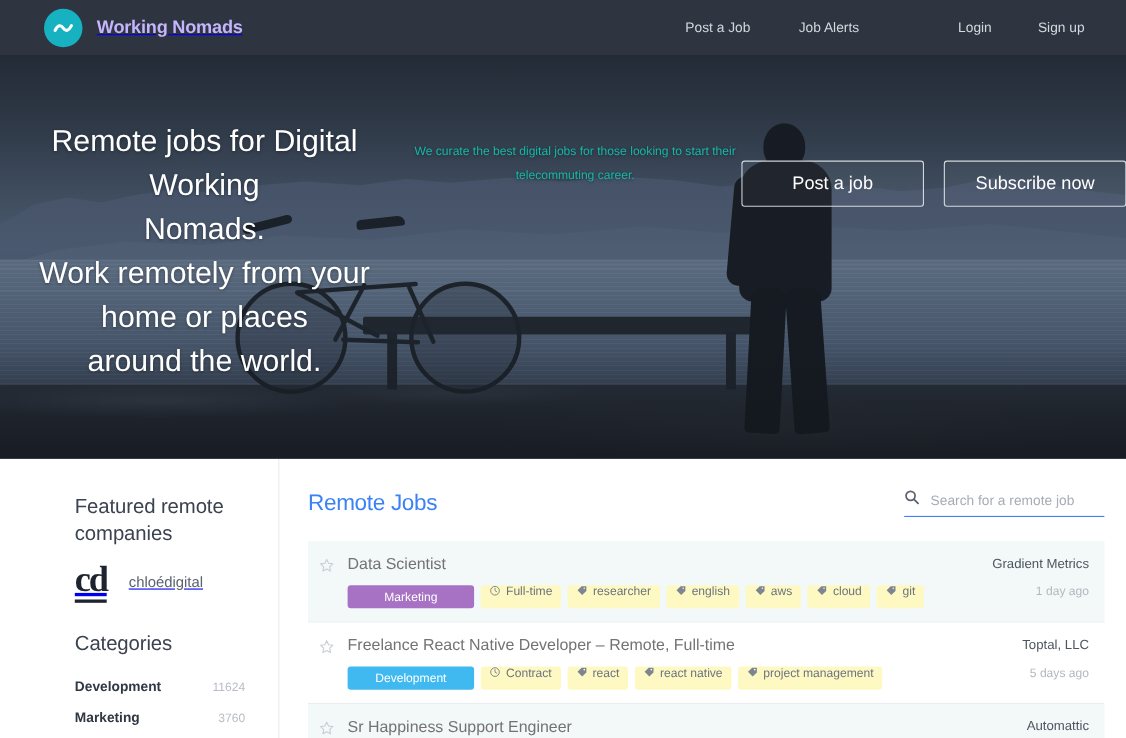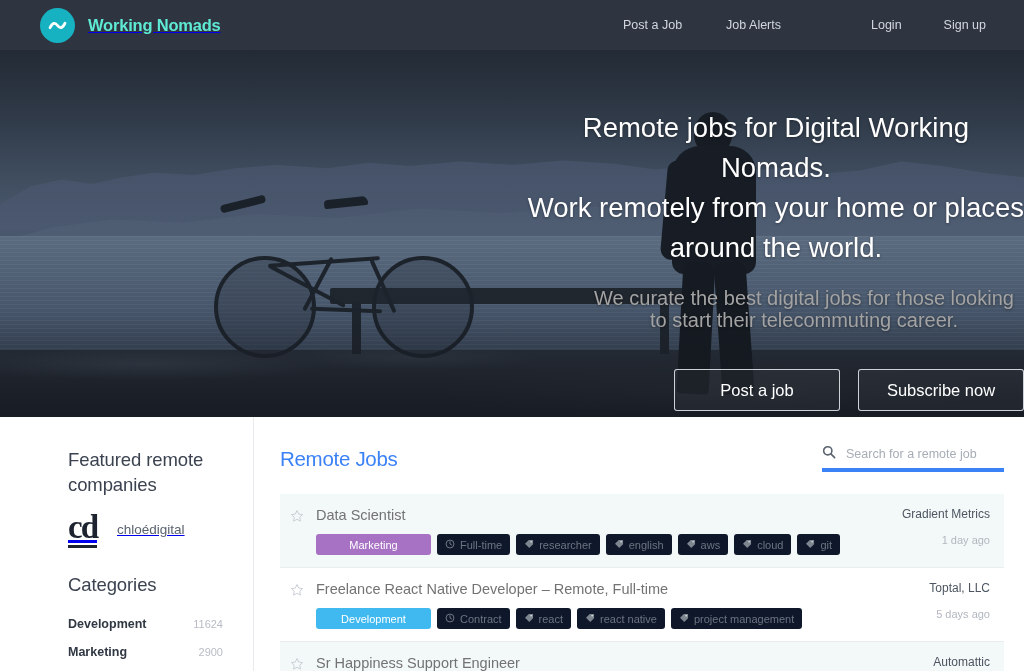--- a/index.html
+++ b/index.html
@@ -21,21 +21,21 @@
     z-index: 10;
   }
   .brand { display: flex; align-items: center; gap: 13px; }
   .logo-circle {
     width: 35px; height: 35px; border-radius: 50%;
     background: #17b2c1;
     display: flex; align-items: center; justify-content: center;
   }
   .logo-circle svg { display: block; }
   .brand-name {
-    color: #5eead4; font-size: 16.5px; font-weight: bold;
+    color: #c4b5fd; font-size: 16.5px; font-weight: bold;
     letter-spacing: -0.2px;
   }
   .nav { margin-left: auto; display: flex; align-items: center; }
   .nav a {
     color: #d3d7de; font-size: 12.5px; text-decoration: none;
     padding: 6px 0; white-space: nowrap;
   }
   .nav .nav-primary { margin-right: 44px; }
   .nav .nav-auth-first { margin-right: 42px; }
   .nav-gap { width: 46px; }
@@ -147,31 +147,31 @@
   .p-legL { left: 20px; border-radius: 10px 10px 4px 4px; transform: rotate(3deg); }
   .p-legR { left: 58px; border-radius: 10px 10px 4px 4px; transform: rotate(-4deg); }
   .hero-vignette {
     position: absolute; inset: 0;
     background:
       linear-gradient(180deg, rgba(24,30,38,.42) 0%, rgba(30,38,48,.10) 28%,
                       rgba(25,31,40,.18) 70%, rgba(18,22,29,.55) 100%);
   }
   .hero-content {
     position: relative; z-index: 3;
-    display: flex; flex-direction: column; align-items: flex-end;
+    display: flex; flex-direction: row; align-items: flex-start;
     padding-top: 58px;
   }
   .hero-title {
     color: #ffffff; font-size: 27.5px; line-height: 40px; text-align: center;
     font-weight: normal; max-width: 560px;
     text-shadow: 0 1px 3px rgba(0,0,0,.35);
   }
   .hero-sub {
     margin-top: 19px;
-    color: #a3a3a3; font-size: 20px; line-height: 22px; text-align: center;
+    color: #14b8a6; font-size: 11px; line-height: 22px; text-align: center;
     max-width: 440px; text-shadow: 0 1px 3px rgba(0,0,0,.4);
   }
   .hero-buttons { margin-top: 38px; display: flex; gap: 18px; }
   .hero-btn {
     min-width: 166px; height: 42px; padding: 0 24px;
     display: flex; align-items: center; justify-content: center;
     border: 1px solid rgba(236,240,244,.85); border-radius: 3px;
     color: #ffffff; font-size: 16.5px; background: rgba(255,255,255,.04);
     cursor: pointer;
   }
@@ -211,21 +211,21 @@
   .cat-name { font-size: 12.5px; color: #303843; font-weight: bold; }
   .cat-count { font-size: 11px; color: #b7bcc5; }
 
   .main { flex: 1; padding: 28px 20px 0 26px; min-width: 0; }
   .main-head { display: flex; align-items: center; }
   .main-title {
     font-size: 20.5px; color: #3b82f6; font-weight: normal; letter-spacing: -.3px;
   }
   .search-wrap {
     margin-left: auto; display: flex; align-items: center; gap: 10px;
-    border-bottom: 4px solid #3b82f6; padding-bottom: 5px; width: 182px;
+    border-bottom: 1px solid #3b82f6; padding-bottom: 5px; width: 182px;
   }
   .search-input {
     border: 0; outline: 0; font-size: 12.5px; color: #9aa1ab;
     font-family: "Liberation Sans", sans-serif; background: transparent;
     width: 100%;
   }
   .search-input::placeholder { color: #a7adb6; }
 
   .jobs { margin-top: 22px; }
   .job {
@@ -241,22 +241,22 @@
   }
   .job-main { flex: 1; min-width: 0; }
   .job-title { font-size: 14.5px; color: #737373; line-height: 20px; }
   .tagrow { margin-top: 9px; display: flex; align-items: center; gap: 6px; flex-wrap: nowrap; }
   .badge {
     height: 21px; min-width: 115px; padding: 0 10px; border-radius: 3px;
     display: flex; align-items: center; justify-content: center;
     color: #ffffff; font-size: 11px; cursor: pointer;
   }
   .tag {
-    height: 21px; padding: 0 8px; border-radius: 3px; background: #0f172a;
-    display: flex; align-items: center; gap: 5px;
+    height: 21px; padding: 0 8px; border-radius: 3px; background: #fef9c3;
+    display: flex; gap: 5px;
     color: #6b7480; font-size: 11px; white-space: nowrap; cursor: pointer;
   }
   .job-meta { flex: 0 0 auto; text-align: right; padding-left: 14px; }
   .job-company { font-size: 12px; color: #4c5561; line-height: 18px; }
   .job-age { margin-top: 11px; font-size: 11px; color: #b2b8c0; }
 </style>
 </head>
 <body>
 
 <div class="topbar">
@@ -335,21 +335,21 @@
       <span class="company-name">chloédigital</span>
     </a>
     <h2 class="side-h2">Categories</h2>
     <div class="cat-list">
       <div class="cat-row">
         <span class="cat-name">Development</span>
         <span class="cat-count">11624</span>
       </div>
       <div class="cat-row">
         <span class="cat-name">Marketing</span>
-        <span class="cat-count">2900</span>
+        <span class="cat-count">3760</span>
       </div>
       <div class="cat-row">
         
         
       </div>
     </div>
   </aside>
 
   <main class="main">
     <div class="main-head">

